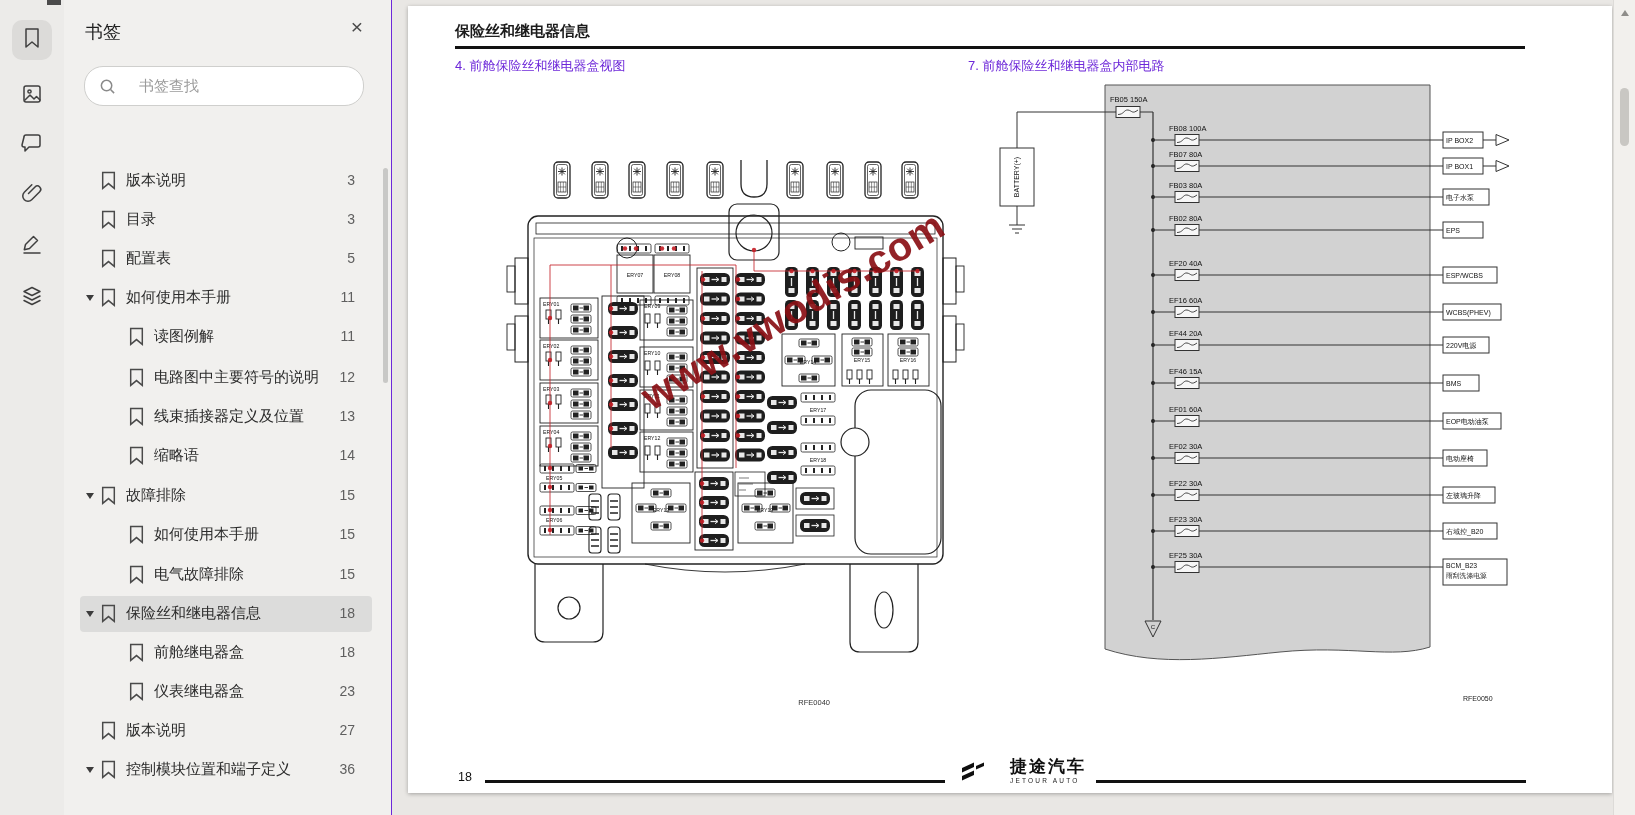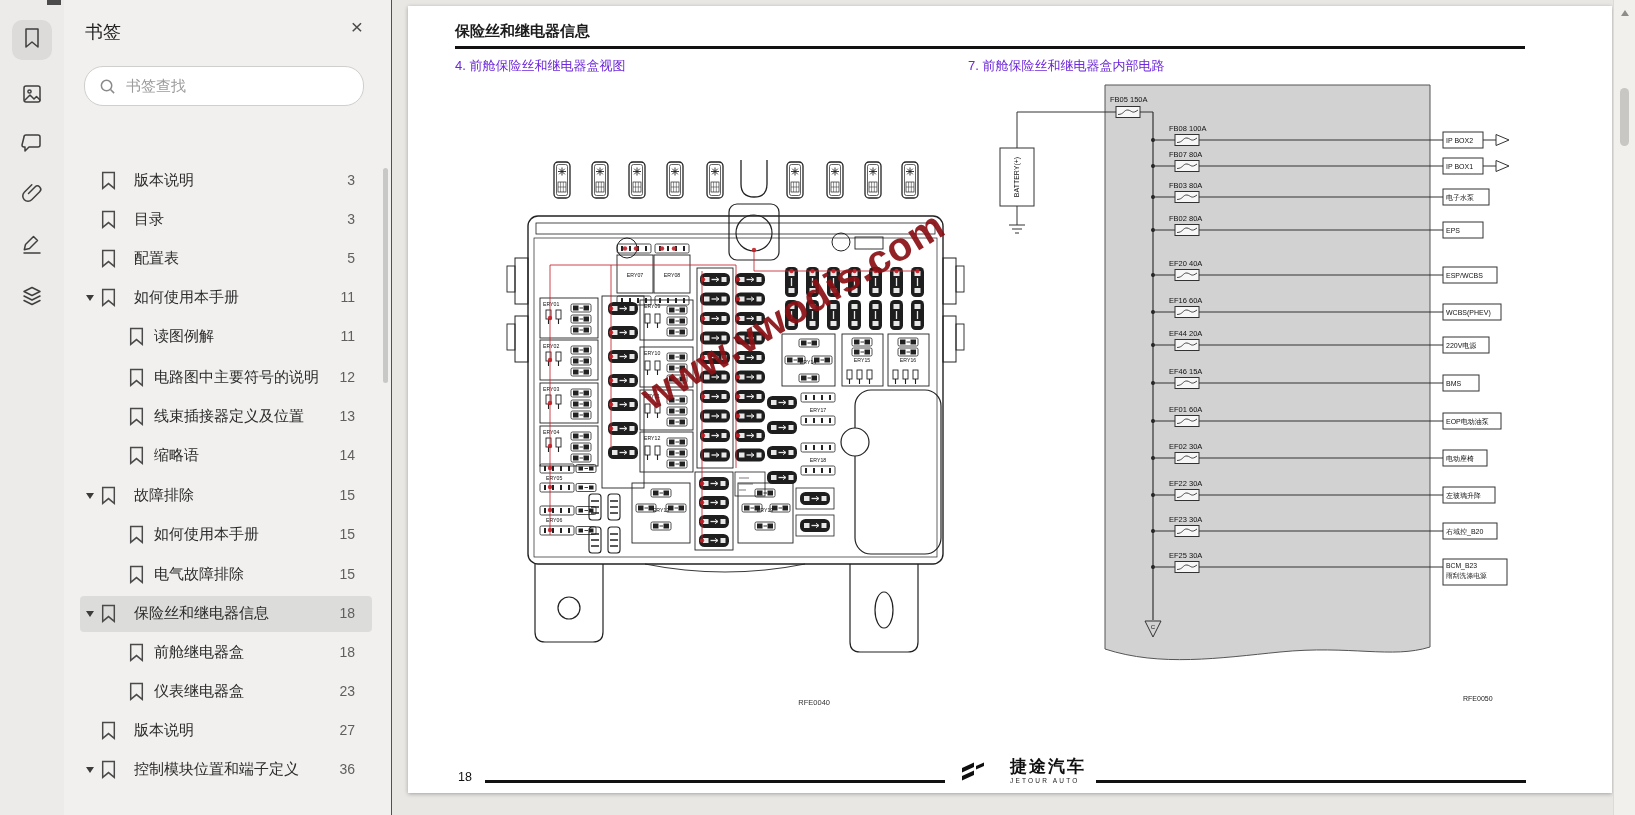--- a/index.html
+++ b/index.html
@@ -7,35 +7,35 @@
   .rail{position:absolute;left:0;top:0;width:64px;height:815px;background:#ecebe9;}
   .rail-notch{position:absolute;left:47px;top:0;width:14px;height:5px;background:#4b4b4b;}
   .rail-btn{position:absolute;left:12px;width:40px;height:40px;border-radius:10px;display:flex;align-items:center;justify-content:center;}
   .rail-btn.active{background:#dcdbd9;}
   .rail-btn svg{stroke:#3f3f3f;fill:none;stroke-width:1.5;stroke-linecap:round;stroke-linejoin:round;}
   .panel{position:absolute;left:64px;top:0;width:327px;height:815px;background:#f1f0ee;border-right:7px solid #6d28d9;}
   .panel-title{position:absolute;left:21px;top:20px;font-size:18px;color:#1f1f1f;}
   .panel-close{position:absolute;right:28px;top:16px;font-size:21px;color:#4a4a4a;line-height:1;}
   .searchbox{position:absolute;left:20px;top:66px;width:278px;height:38px;background:#fff;border:1px solid #cfcfcd;border-radius:19px;display:flex;align-items:center;}
   .searchbox svg{margin-left:14px;stroke:#8a8a8a;fill:none;stroke-width:1.6;}
-  .search-ph{margin-left:10px;font-size:15px;color:#9b9b9b;}
+  .search-ph{margin-left:23px;font-size:15px;color:#9b9b9b;}
   .btnrow{position:absolute;left:20px;top:112px;display:flex;gap:8px;}
   .btn{height:32px;background:#fff;border:1px solid #c6c6c4;border-radius:4px;display:flex;align-items:center;justify-content:center;font-size:14px;color:#2b2b2b;}
   .btn.add{padding:0 12px;gap:6px;}
   .btn.sq{width:32px;}
   .btn.disabled{border-color:#dddddb;}
   .btn svg{stroke:#3f3f3f;fill:none;stroke-width:1.3;}
   .btn.disabled svg{stroke:#b5b5b3;}
   .more-dots{font-size:16px;color:#3f3f3f;letter-spacing:1px;}
   .bm-row{position:absolute;left:0;width:327px;height:38px;}
   .bm-hl{position:absolute;left:16px;top:1px;width:292px;height:36px;background:#dcdcdb;border-radius:4px;}
   .caret{position:absolute;left:22px;top:16px;width:0;height:0;border-left:4.5px solid transparent;border-right:4.5px solid transparent;border-top:6px solid #3c3c3c;}
   .bm-icon{position:absolute;top:9px;}
   .bm-icon svg{stroke:#4a4a4a;fill:none;stroke-width:1.4;}
-  .lvl1 .bm-icon{left:36px;} .lvl1 .bm-label{left:62px;margin-left:8px;}
+  .lvl1 .bm-icon{left:36px;} .lvl1 .bm-label{left:62px;}
   .lvl2 .bm-icon{left:64px;} .lvl2 .bm-label{left:90px;}
   .bm-label{position:absolute;top:9px;font-size:15px;color:#2b2b2b;white-space:nowrap;}
   .bm-page{position:absolute;right:36px;top:10px;font-size:14px;color:#5f5f5f;}
   .panel-scroll{position:absolute;right:3px;top:168px;width:5px;height:215px;background:#c8c8c6;border-radius:3px;}
   .viewer{position:absolute;left:392px;top:0;width:1243px;height:815px;background:#e9e7e4;}
   .page{position:absolute;left:16px;top:6px;width:1204px;height:787px;background:#fff;box-shadow:0 1px 4px rgba(0,0,0,.3);}
   .doc-title{position:absolute;left:47px;top:16px;font-size:15px;font-weight:bold;color:#1c1c1c;}
   .doc-rule{position:absolute;left:47px;top:40px;width:1070px;height:2.5px;background:#111;}
   .sec{position:absolute;top:51px;font-size:13px;color:#6d28d9;}
   .sec.left{left:47px;} .sec.right{left:560px;}

